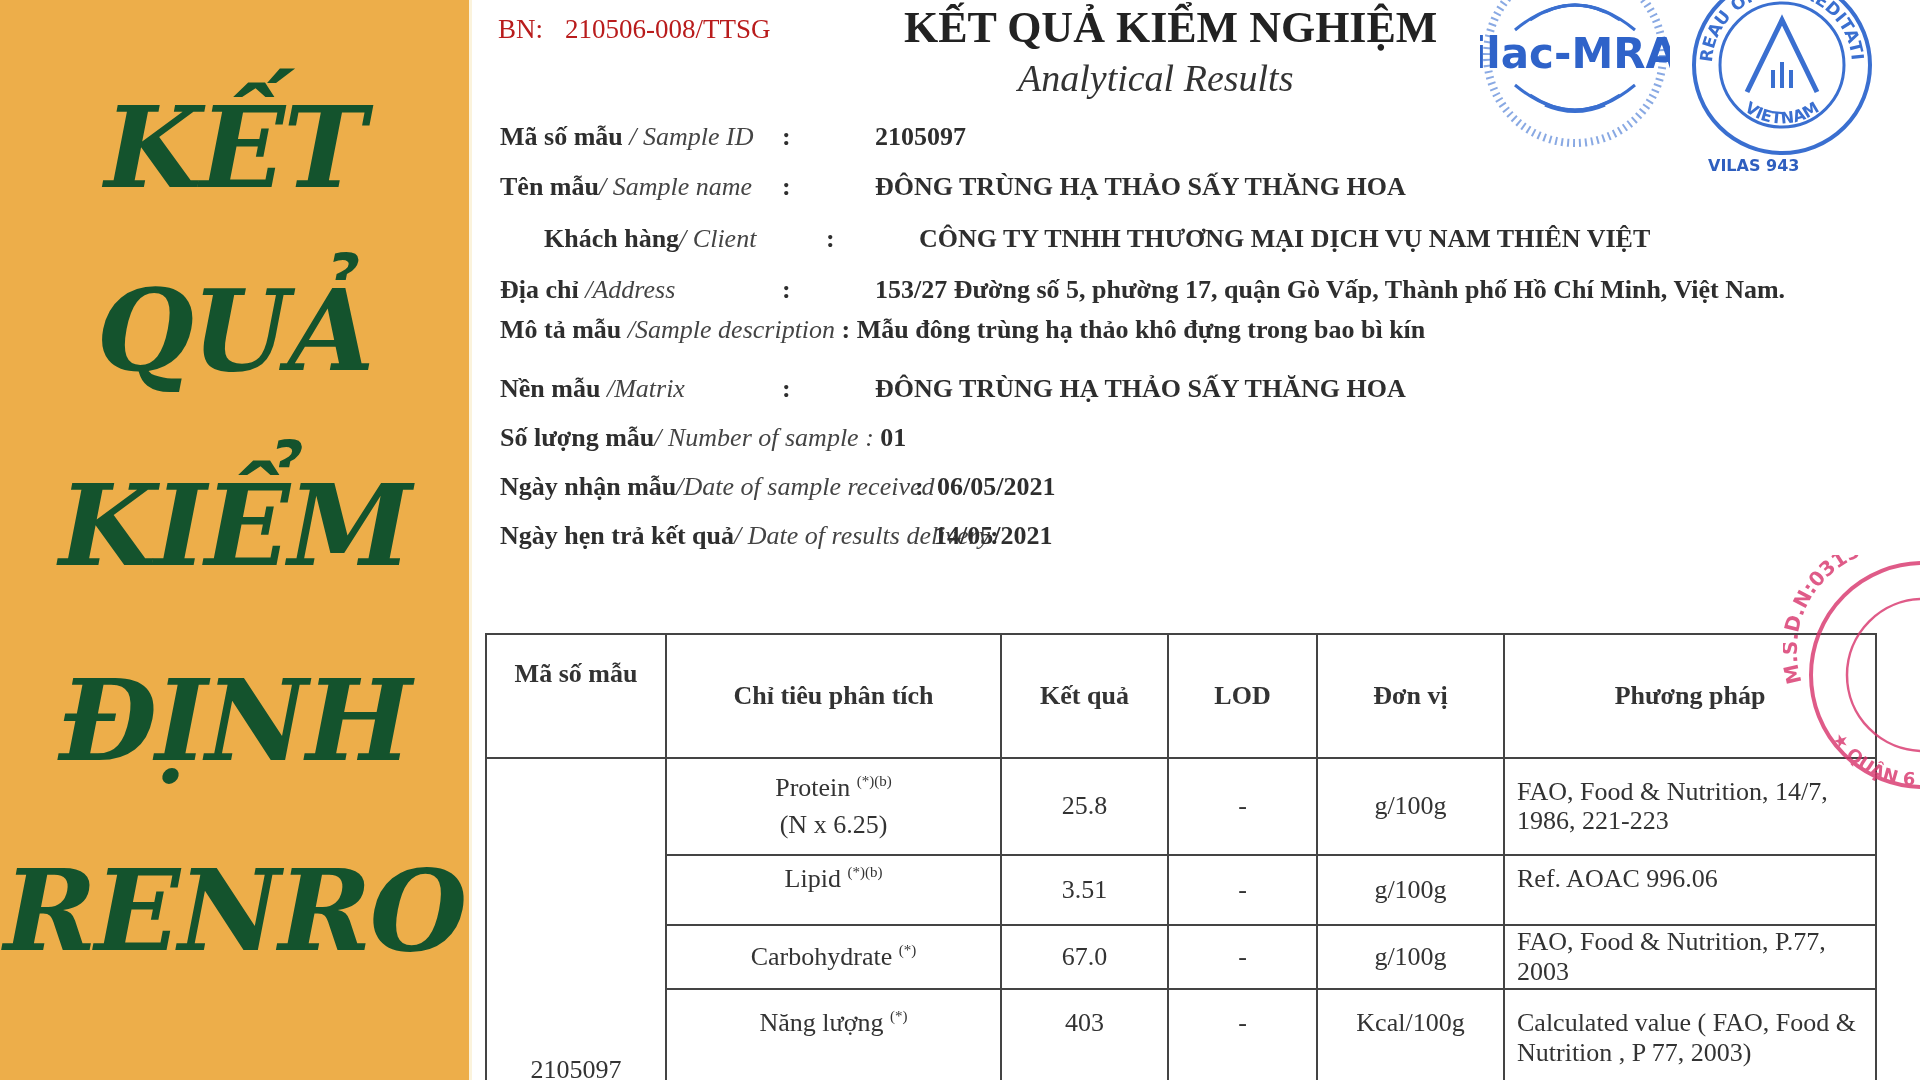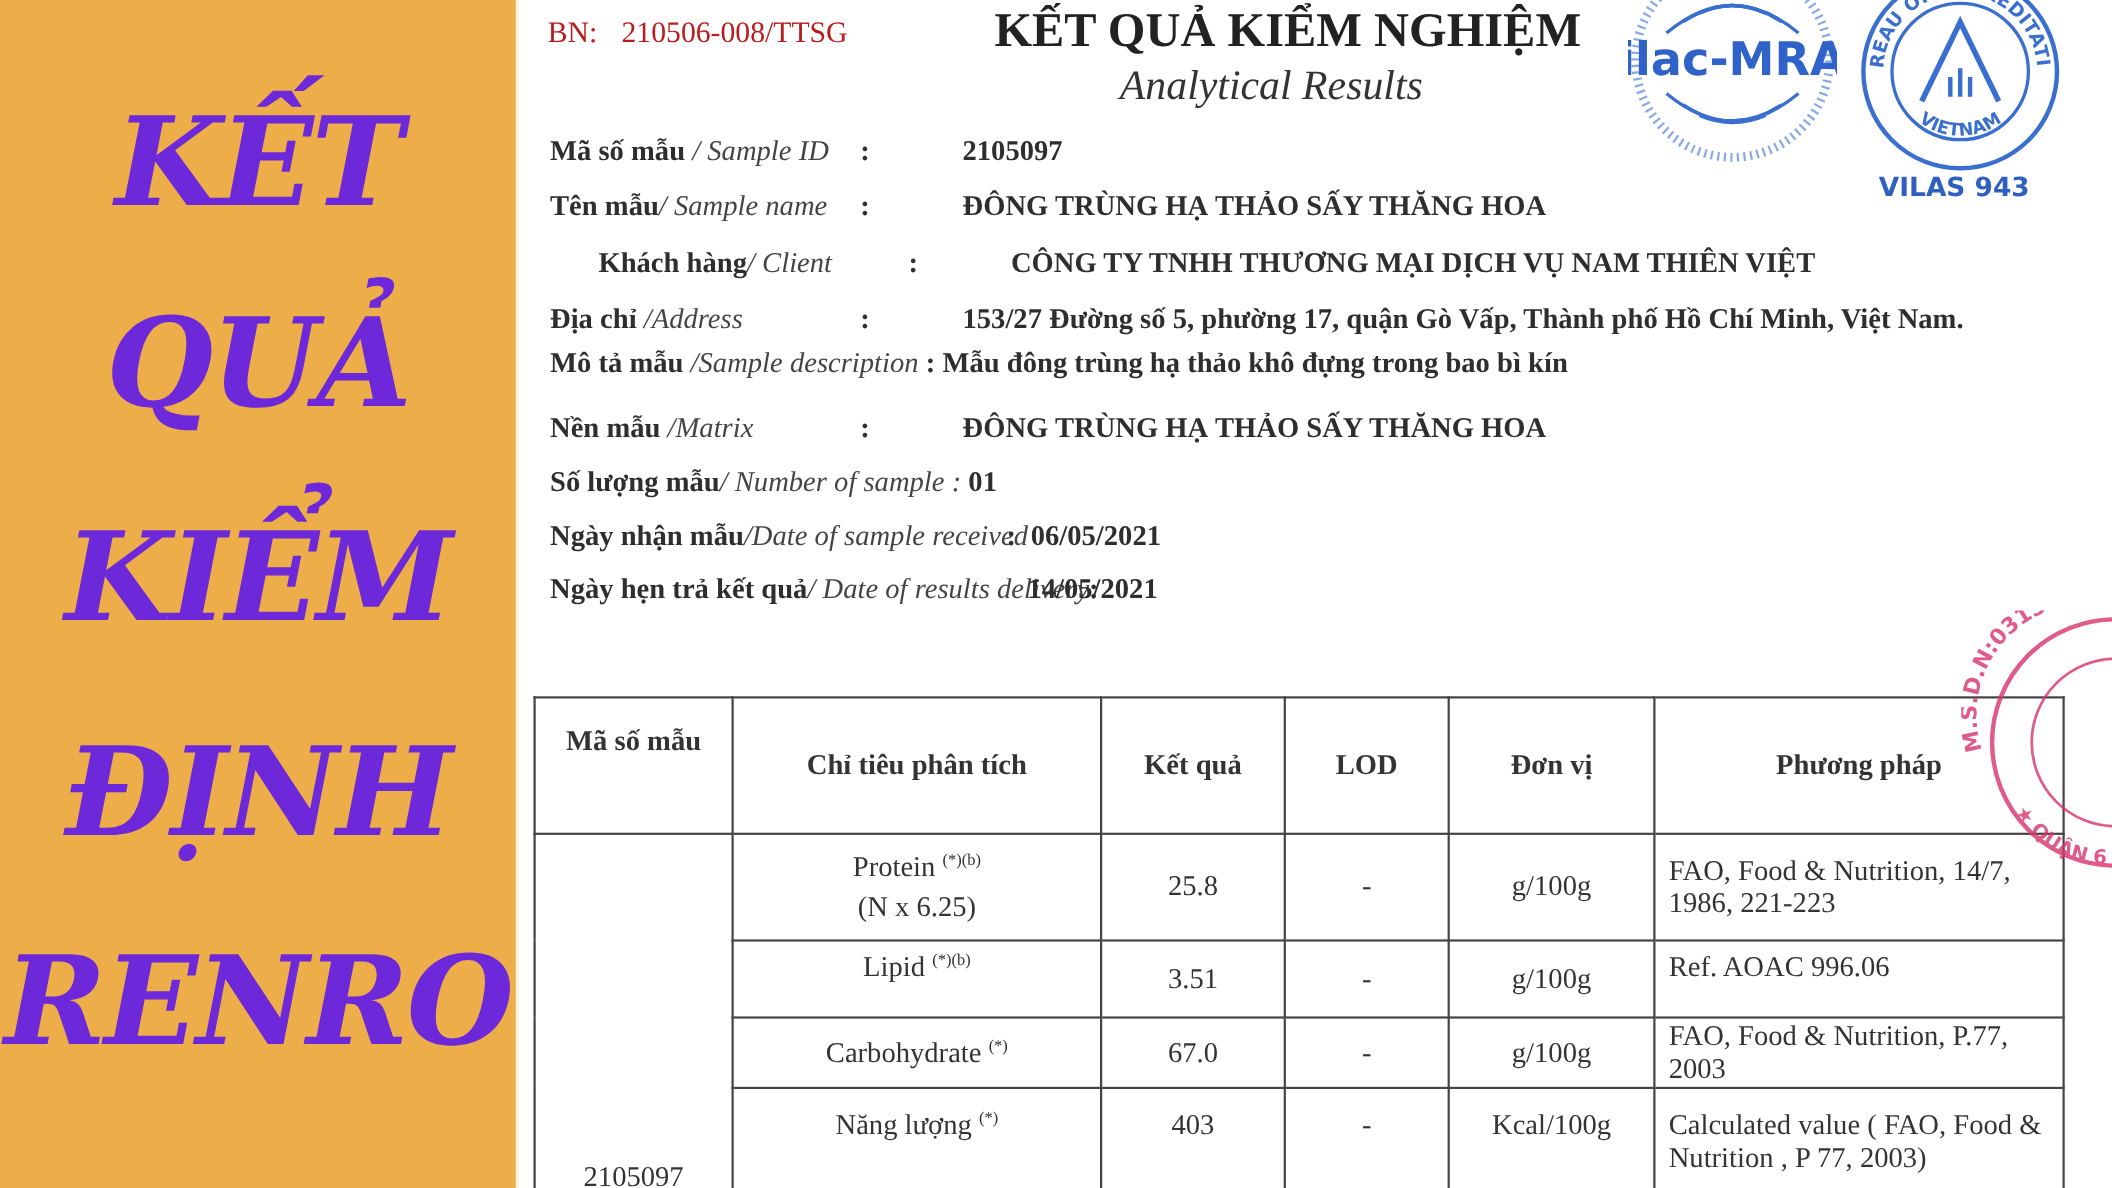--- a/index.html
+++ b/index.html
@@ -9,21 +9,21 @@
     font-family: "Liberation Serif", serif;
     color: #2b2b2b;
   }
   .side-panel {
     position: absolute; left: 0; top: 0; width: 469px; height: 1080px;
     background: #EDAE4A;
   }
   .side-word {
     position: absolute; left: 0; width: 469px; text-align: center;
     font-family: "DejaVu Serif", serif; font-weight: bold; font-style: italic;
-    font-size: 112px; line-height: 1; color: #6d28d9; letter-spacing: -2px;
+    font-size: 112px; line-height: 1; color: #14532d; letter-spacing: -2px;
   }
   .doc {
     position: absolute; left: 469px; top: 0; width: 1451px; height: 1080px;
     background: #ffffff;
     border-left: 3px solid #fbf3dc;
   }
   .bn {
     position: absolute; left: 26px; top: 14px; font-size: 27px; color: #b91c1c;
   }
   .bn .bn-val { margin-left: 22px; }
@@ -35,21 +35,21 @@
     position: absolute; left: 546px; top: 56px; font-size: 38px; font-style: italic; color: #333;
   }
   .logo-ilac {
     position: absolute; left: 1008px; top: -40px; width: 190px; height: 190px;
   }
   .logo-boa {
     position: absolute; left: 1215px; top: -30px; width: 190px; height: 190px;
   }
   .vilas {
     position: absolute; left: 1236px; top: 156px; font-family: "DejaVu Sans", sans-serif;
-    font-weight: bold; font-size: 24px; color: #2f5fbf;
+    font-weight: bold; font-size: 16px; color: #2f5fbf;
   }
   .info-row {
     position: absolute; left: 28px; font-size: 26px; white-space: nowrap; color: #2e2e2e;
   }
   .info-row .lbl-vi { font-weight: bold; }
   .info-row .lbl-en { font-style: italic; color: #444; font-family: Liberation Serif, serif; }
   .info-row .colon { font-weight: bold; position: absolute; }
   .info-row .val { font-weight: bold; position: absolute; }
   .info-row .val-inline { font-weight: bold; }
   table.results {

